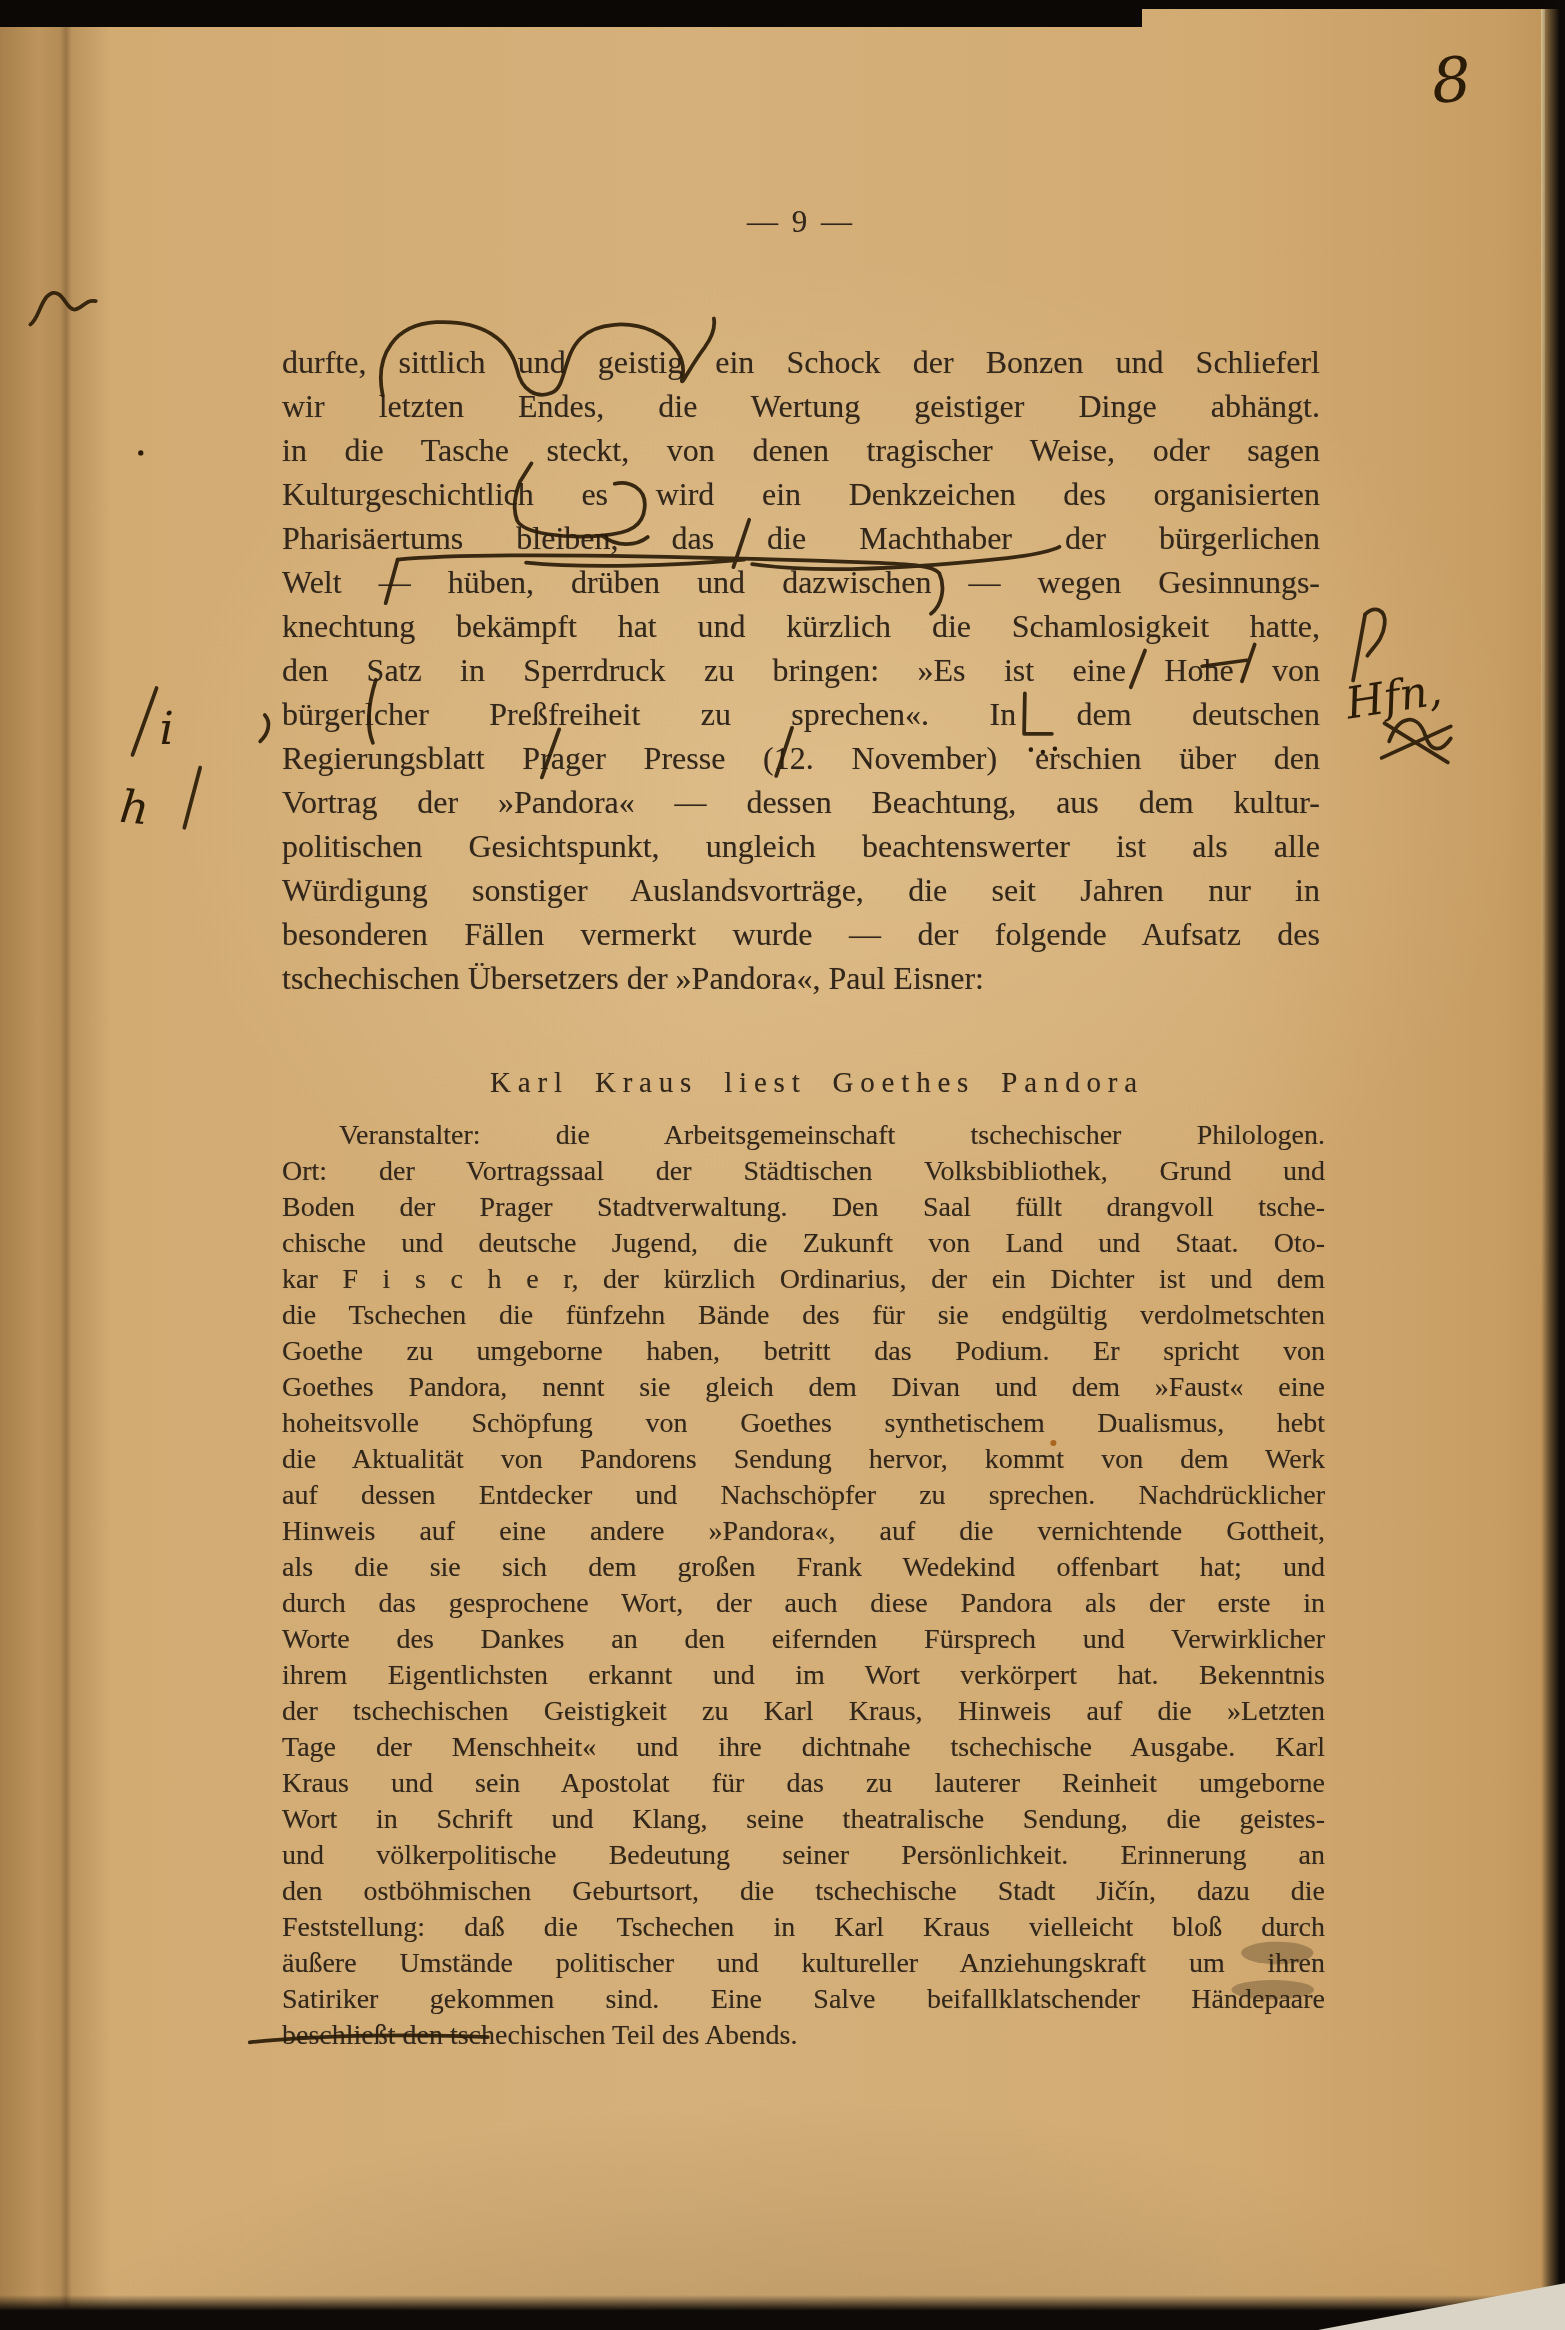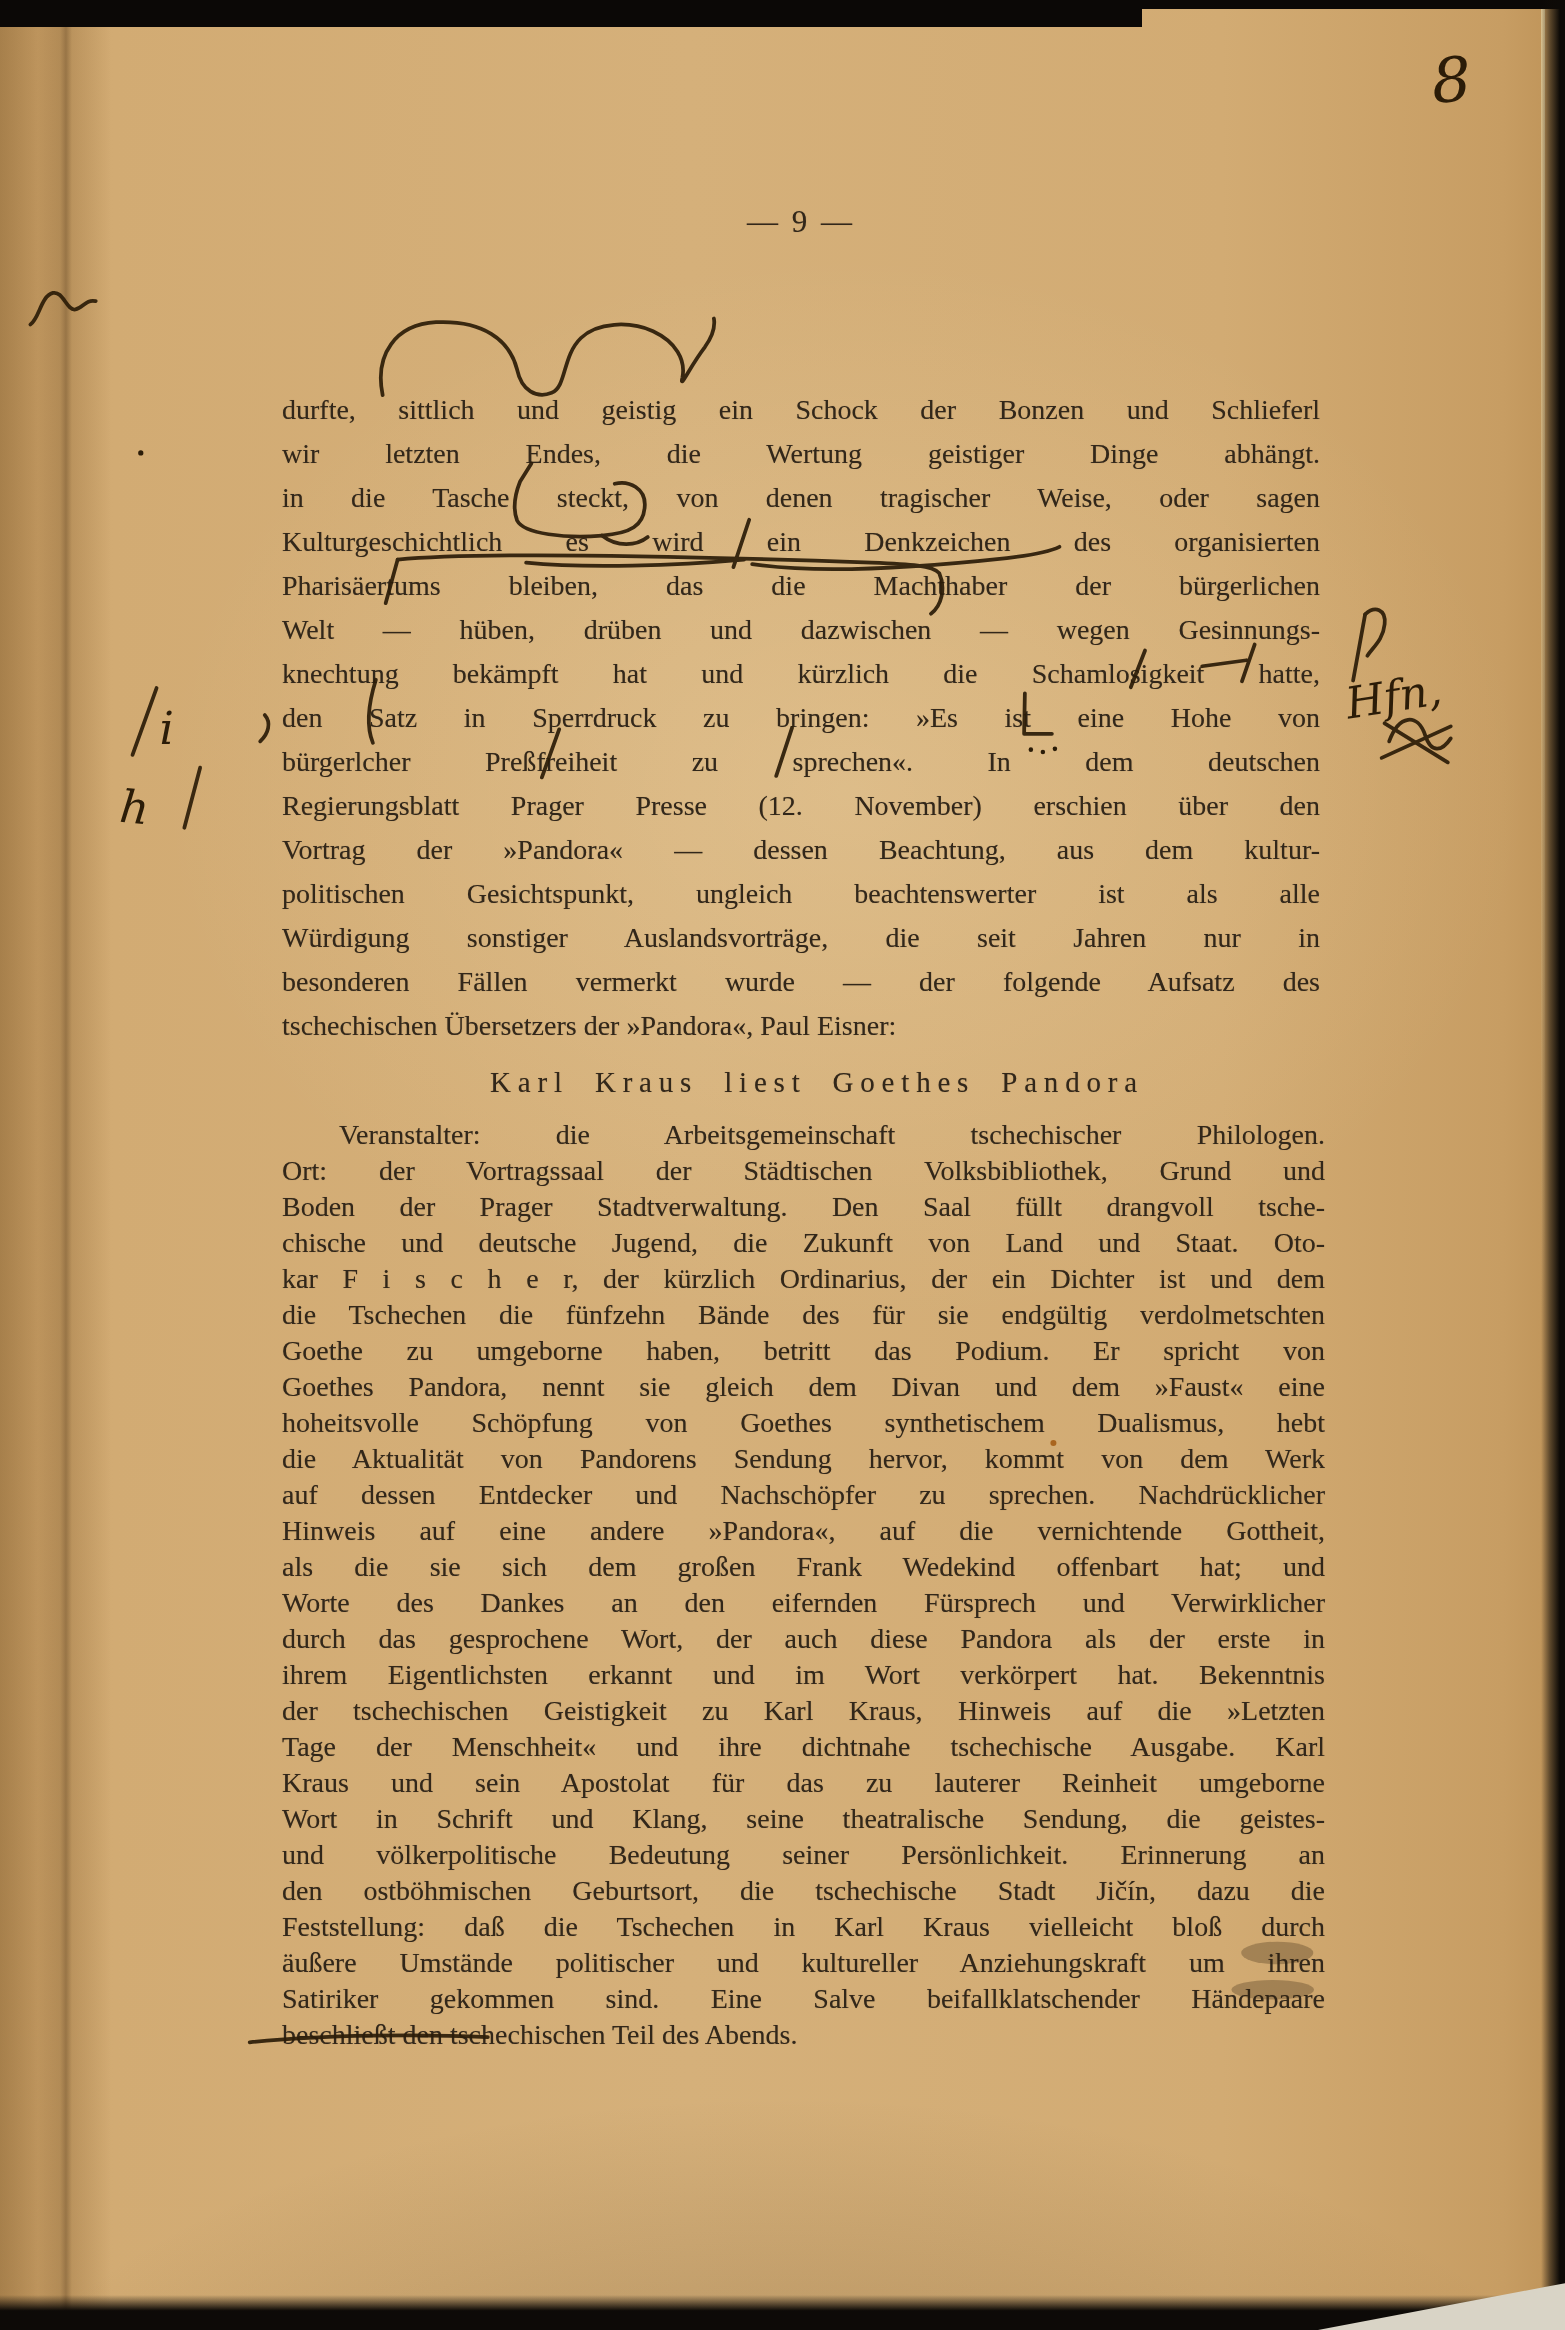--- a/index.html
+++ b/index.html
@@ -6,21 +6,21 @@
   .scan{position:relative;width:1566px;height:2330px;overflow:hidden;font-family:"Liberation Serif",serif;}
   .page{position:absolute;inset:0;background:
     radial-gradient(ellipse 1052px 826px at 54% 34%, rgba(255,238,198,.22), rgba(255,238,198,0) 65%),
     radial-gradient(ellipse 1352px 676px at 50% 108%, rgba(74,48,16,.28), rgba(74,48,16,0) 62%),
     linear-gradient(90deg,#bf955c 0,#c99f66 53px,#d2ab73 113px,#d5b07a 44%,#d2ab73 78%,#c79d63 96%,#bd9257 100%);}
   .spine{position:absolute;left:0;top:0;width:113px;height:100%;
     background:linear-gradient(90deg,rgba(110,78,36,.30) 0,rgba(110,78,36,.10) 38px,rgba(110,78,36,.26) 60px,rgba(82,55,22,.42) 66px,rgba(110,78,36,.18) 72px,rgba(110,78,36,0) 111px);}
   .print{color:#32271a;text-shadow:0 0 0.8px rgba(50,39,26,.35);}
   .pagenum{position:absolute;left:282px;top:204px;width:1038px;text-align:center;font-size:31px;letter-spacing:3px;}
   .para{position:absolute;left:282px;width:1038px;}
-  .para1{top:340px;font-size:28px;line-height:44px;margin-top:48px;}
+  .para1{top:340px;font-size:32px;line-height:44px;}
   .para2{top:1117px;font-size:28px;line-height:36px;width:1043px;font-family:Liberation Serif, serif;}
   .line{text-align:justify;text-align-last:justify;}
   .line.last{text-align-last:left;}
   .line.indent{text-indent:57px;}
   .heading{position:absolute;left:282px;top:1050px;width:1038px;margin:16px;text-align:center;
     font-size:29px;font-weight:400;letter-spacing:6.8px;word-spacing:12px;}
   .ink{position:absolute;left:0;top:0;pointer-events:none;}
   .hw{font-family:"DejaVu Serif",serif;font-style:italic;fill:#2b1c08;}
   .edge-top-left{position:absolute;left:0;top:0;width:1142px;height:27px;background:#0b0806;}
   .edge-top-right{position:absolute;left:1142px;top:0;width:424px;height:9px;background:#0b0806;}
@@ -69,22 +69,22 @@
     <div class="line">chische und deutsche Jugend, die Zukunft von Land und Staat. Oto-</div>
     <div class="line">kar F i s c h e r, der kürzlich Ordinarius, der ein Dichter ist und dem</div>
     <div class="line">die Tschechen die fünfzehn Bände des für sie endgültig verdolmetschten</div>
     <div class="line">Goethe zu umgeborne haben, betritt das Podium. Er spricht von</div>
     <div class="line">Goethes Pandora, nennt sie gleich dem Divan und dem »Faust« eine</div>
     <div class="line">hoheitsvolle Schöpfung von Goethes synthetischem Dualismus, hebt</div>
     <div class="line">die Aktualität von Pandorens Sendung hervor, kommt von dem Werk</div>
     <div class="line">auf dessen Entdecker und Nachschöpfer zu sprechen. Nachdrücklicher</div>
     <div class="line">Hinweis auf eine andere »Pandora«, auf die vernichtende Gottheit,</div>
     <div class="line">als die sie sich dem großen Frank Wedekind offenbart hat; und</div>
+    <div class="line">durch das gesprochene Wort, der auch diese Pandora als der erste in</div>
     <div class="line">Worte des Dankes an den eifernden Fürsprech und Verwirklicher</div>
-    <div class="line">durch das gesprochene Wort, der auch diese Pandora als der erste in</div>
     <div class="line">ihrem Eigentlichsten erkannt und im Wort verkörpert hat. Bekenntnis</div>
     <div class="line">der tschechischen Geistigkeit zu Karl Kraus, Hinweis auf die »Letzten</div>
     <div class="line">Tage der Menschheit« und ihre dichtnahe tschechische Ausgabe. Karl</div>
     <div class="line">Kraus und sein Apostolat für das zu lauterer Reinheit umgeborne</div>
     <div class="line">Wort in Schrift und Klang, seine theatralische Sendung, die geistes-</div>
     <div class="line">und völkerpolitische Bedeutung seiner Persönlichkeit. Erinnerung an</div>
     <div class="line">den ostböhmischen Geburtsort, die tschechische Stadt Jičín, dazu die</div>
     <div class="line">Feststellung: daß die Tschechen in Karl Kraus vielleicht bloß durch</div>
     <div class="line">äußere Umstände politischer und kultureller Anziehungskraft um ihren</div>
     <div class="line">Satiriker gekommen sind. Eine Salve beifallklatschender Händepaare</div>

